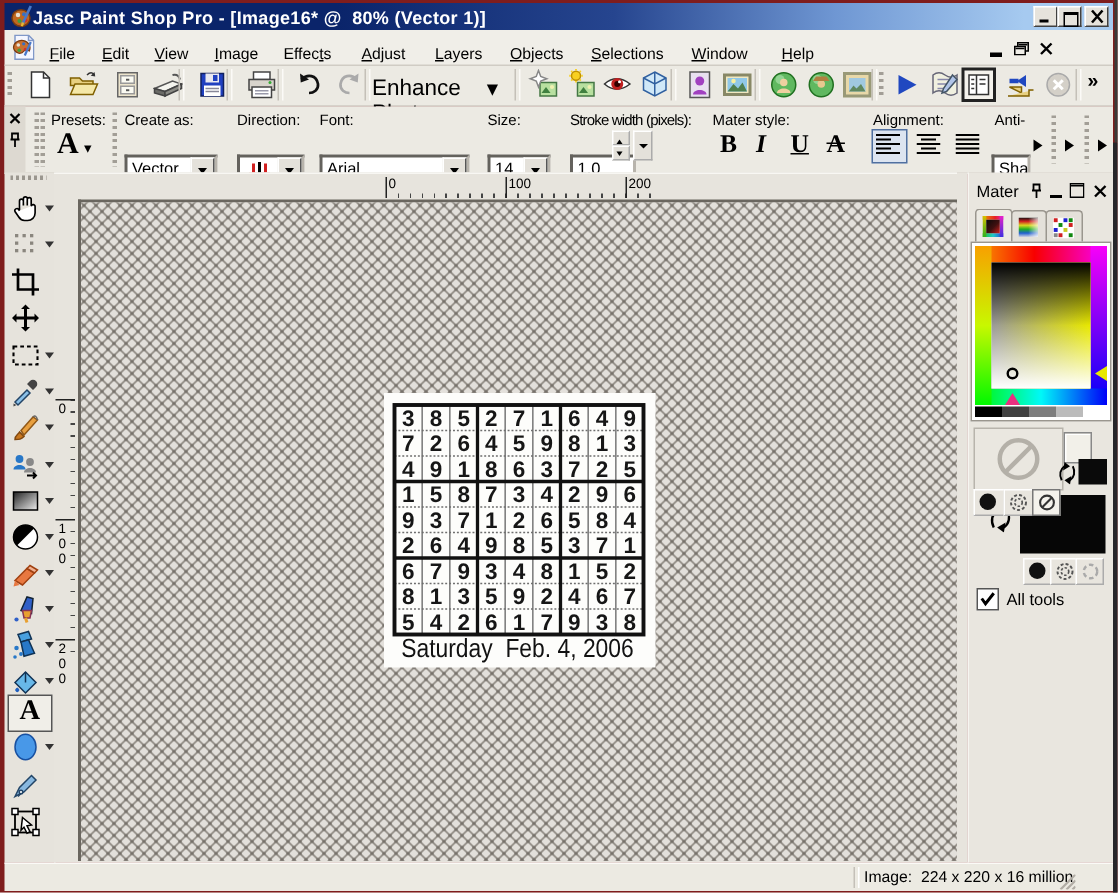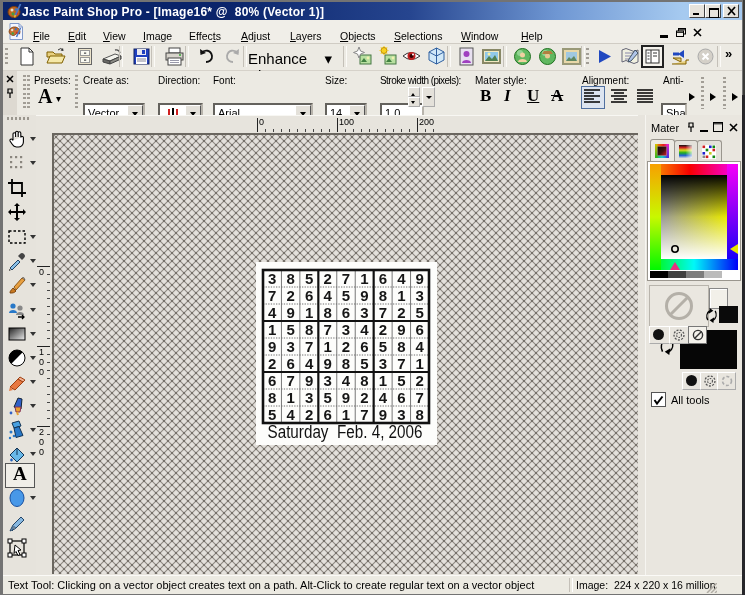--- a/index.html
+++ b/index.html
@@ -1,16 +1,16 @@
 <!DOCTYPE html>
 <html><head><meta charset="utf-8">
 <style>
 html,body{margin:0;padding:0;}
 body{width:745px;height:595px;overflow:hidden;font-family:"Liberation Sans",sans-serif;}
-#win{position:absolute;left:0;top:0;width:745px;height:595px;background:#737373;}
+#win{position:absolute;left:0;top:0;width:745px;height:595px;background:#7f1d1d;}
 .abs{position:absolute;}
 
 #titlebar{position:absolute;left:3px;top:2px;width:739px;height:18px;
  background:linear-gradient(to right,#0a246a 0%,#0a246a 30%,#26458f 55%,#6f97d3 75%,#a6caf0 92%);
  color:#fff;font-weight:bold;font-size:12px;}
 #titletext{position:absolute;left:19px;top:3px;white-space:nowrap;letter-spacing:0px;}
 .wbtn{position:absolute;top:2px;width:16px;height:14px;background:#e6e3dc;
  border-top:1px solid #fff;border-left:1px solid #fff;border-right:1.5px solid #404040;border-bottom:1.5px solid #404040;
  box-sizing:border-box;font-size:10px;color:#000;text-align:center;line-height:11px;font-weight:bold;}
 
@@ -834,21 +834,20 @@
           <path d="M2.5 6 L5 9.5 L10.5 2.5" fill="none" stroke="#000" stroke-width="2"></path>
         </svg>
  </div>
  <span style="position:absolute;left:25px;top:279px;font-size:11px;">All tools</span>
 </div>
 
 <div style="position:absolute;left:743px;top:0;width:2px;height:95px;background:#3a3a38;"></div>
 <div style="position:absolute;left:742px;top:95px;width:3px;height:500px;background:#26262a;"></div>
 
 <div id="statusbar">
- <span style="position:absolute;left:5px;top:3px;">Text Tool: Clicking on a vector object creates text on a path. Alt-Click to create regular text on a vector object</span>
  <div style="position:absolute;left:566px;top:2px;width:2px;height:14px;border-left:1px solid #c4c0b8;border-right:1px solid #fff;"></div>
       <span style="position:absolute;left:573px;top:3px;font-size:10.5px;">Image:&nbsp; 224 x 220 x 16 million</span>
  <svg style="position:absolute;left:694px;top:7px" width="20" height="10" viewBox="0 0 20 10">
   <g stroke="#b0aca4" stroke-width="1.5">
           <line x1="10" y1="10" x2="20" y2="0"></line>
           <line x1="14" y1="10" x2="20" y2="4"></line>
           <line x1="18" y1="10" x2="20" y2="8"></line>
         </g>
  </svg>
 </div>

